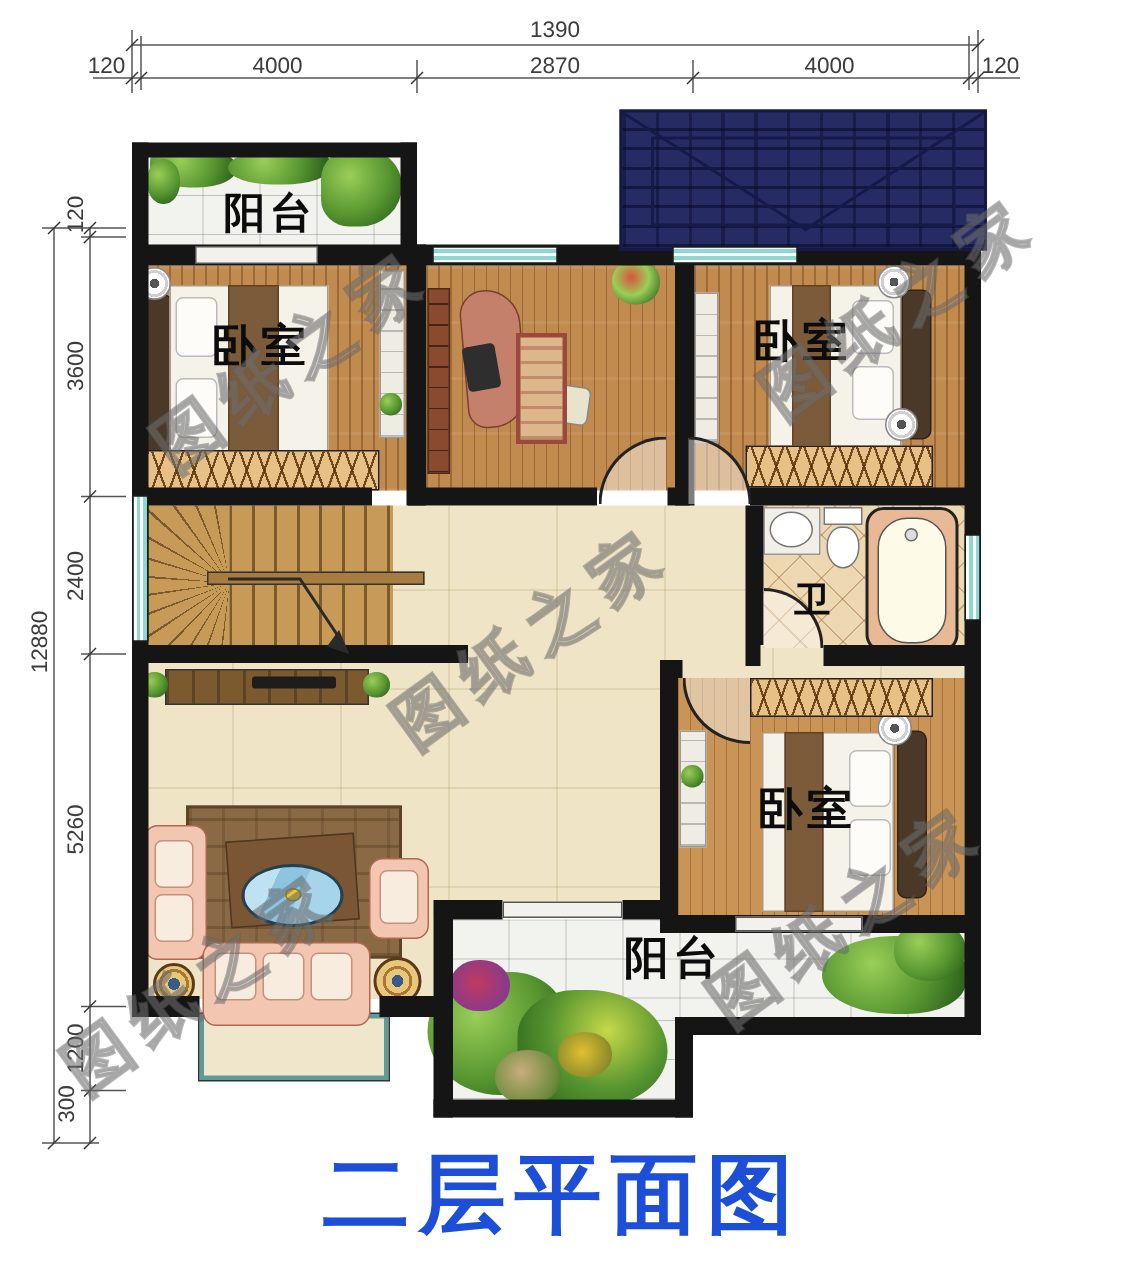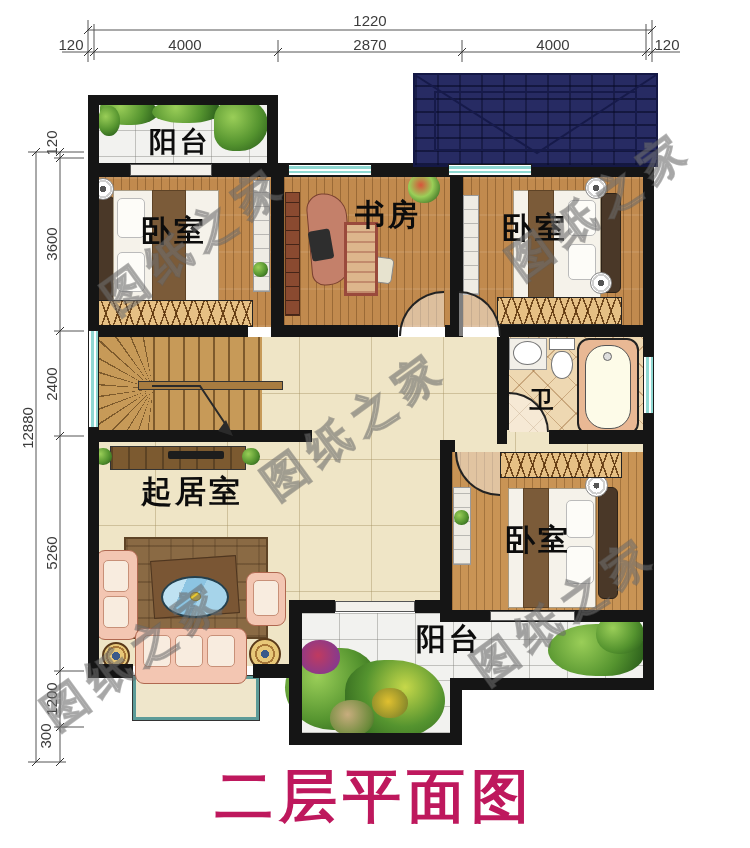--- a/index.html
+++ b/index.html
@@ -54,31 +54,31 @@
         background:radial-gradient(circle,#3a5a8a 0 4px,#e8c878 4px 8px,#a87838 8px 10px,#e8c878 10px);}
   
   .rlabel{position:absolute;font-weight:800;color:#0c0c0c;transform:translate(-50%,-50%);
           white-space:nowrap;letter-spacing:3px;z-index:55;}
   .dim{position:absolute;font-size:15px;color:#3c3c3c;transform:translate(-50%,-50%);z-index:6;white-space:nowrap;}
   .dimv{position:absolute;font-size:15px;color:#3c3c3c;transform:translate(-50%,-50%) rotate(-90deg);z-index:6;white-space:nowrap;}
   .wm{position:absolute;font-size:44px;font-weight:700;letter-spacing:10px;white-space:nowrap;
       color:rgba(150,150,150,.28);-webkit-text-stroke:1.5px rgba(95,95,95,.45);
       transform:translate(-50%,-50%) rotate(-36deg);z-index:60;pointer-events:none;}
   #title{position:absolute;left:50%;top:797px;transform:translate(-50%,-50%);
-         font-size:58px;font-weight:900;color:#be185d;letter-spacing:6px;z-index:55;}
+         font-size:58px;font-weight:900;color:#1d4ed8;letter-spacing:6px;z-index:55;}
   svg.overlay{position:absolute;left:0;top:0;z-index:45;pointer-events:none;}
   .dresser{background:#efece4;border:1px solid #999;
       background-image:repeating-linear-gradient(0deg,rgba(120,120,120,.45) 0 1px,transparent 1px 14px);}
 </style>
 </head>
 <body>
 
 <div id="canvas">
 
-  <div class="dim" style="left:370px;top:20px">1220</div>
+  <div class="dim" style="left:370px;top:20px">1390</div>
   <div class="dim" style="left:71px;top:44px">120</div>
   <div class="dim" style="left:185px;top:44px">4000</div>
   <div class="dim" style="left:370px;top:44px">2870</div>
   <div class="dim" style="left:553px;top:44px">4000</div>
   <div class="dim" style="left:667px;top:44px">120</div>
 
   <div class="dimv" style="left:27px;top:428px">12880</div>
   <div class="dimv" style="left:51px;top:143px">120</div>
   <div class="dimv" style="left:51px;top:244px">3600</div>
   <div class="dimv" style="left:51px;top:384px">2400</div>
@@ -271,24 +271,22 @@
       <rect x="435" y="92" width="201" height="58"></rect>
     </g>
     <g stroke="#2a2a2a" stroke-width="2" fill="none">
       <path d="M152,386 L200,386 L228,428"></path>
     </g>
     <polygon points="233,436 218,431 226,420" fill="#2a2a2a"></polygon>
   </svg>
 
   <div class="rlabel" style="left:180px;top:142px;font-size:28px">阳台</div>
   <div class="rlabel" style="left:174px;top:231px;font-size:30px">卧室</div>
-  <div class="rlabel" style="left:388px;top:215px;font-size:30px">书房</div>
   <div class="rlabel" style="left:535px;top:228px;font-size:30px">卧室</div>
   <div class="rlabel" style="left:543px;top:400px;font-size:24px">卫</div>
-  <div class="rlabel" style="left:192px;top:492px;font-size:31px">起居室</div>
   <div class="rlabel" style="left:538px;top:540px;font-size:30px">卧室</div>
   <div class="rlabel" style="left:449px;top:639px;font-size:30px">阳台</div>
 
   <div class="wm" style="left:195px;top:240px">图纸之家</div>
   <div class="wm" style="left:600px;top:205px">图纸之家</div>
   <div class="wm" style="left:355px;top:425px">图纸之家</div>
   <div class="wm" style="left:135px;top:655px">图纸之家</div>
   <div class="wm" style="left:565px;top:610px">图纸之家</div>
 
   <div id="title">二层平面图</div>

